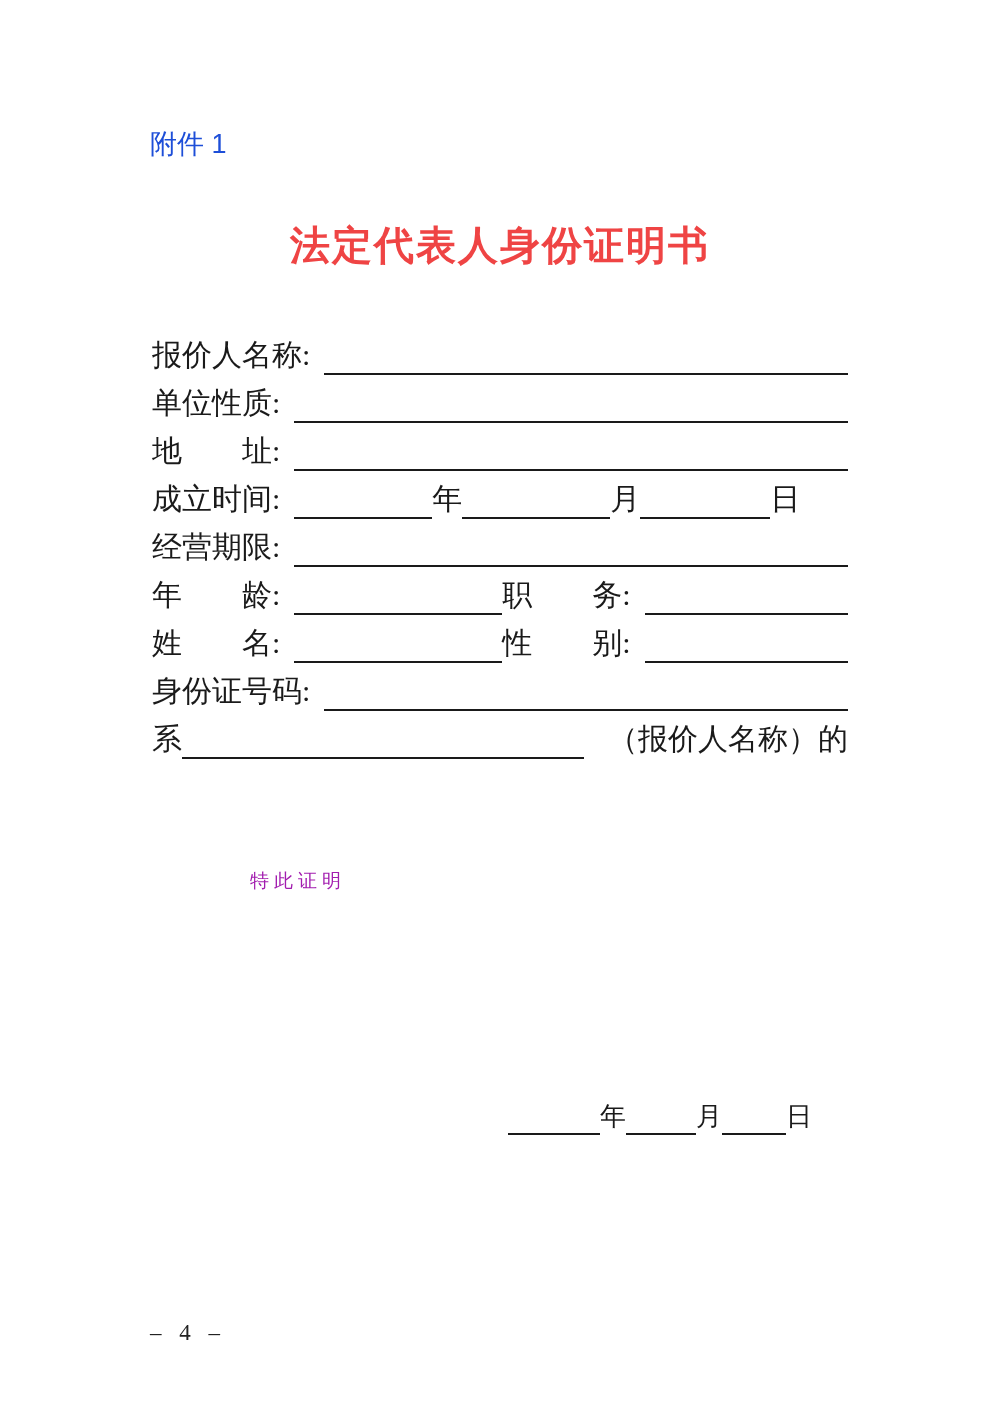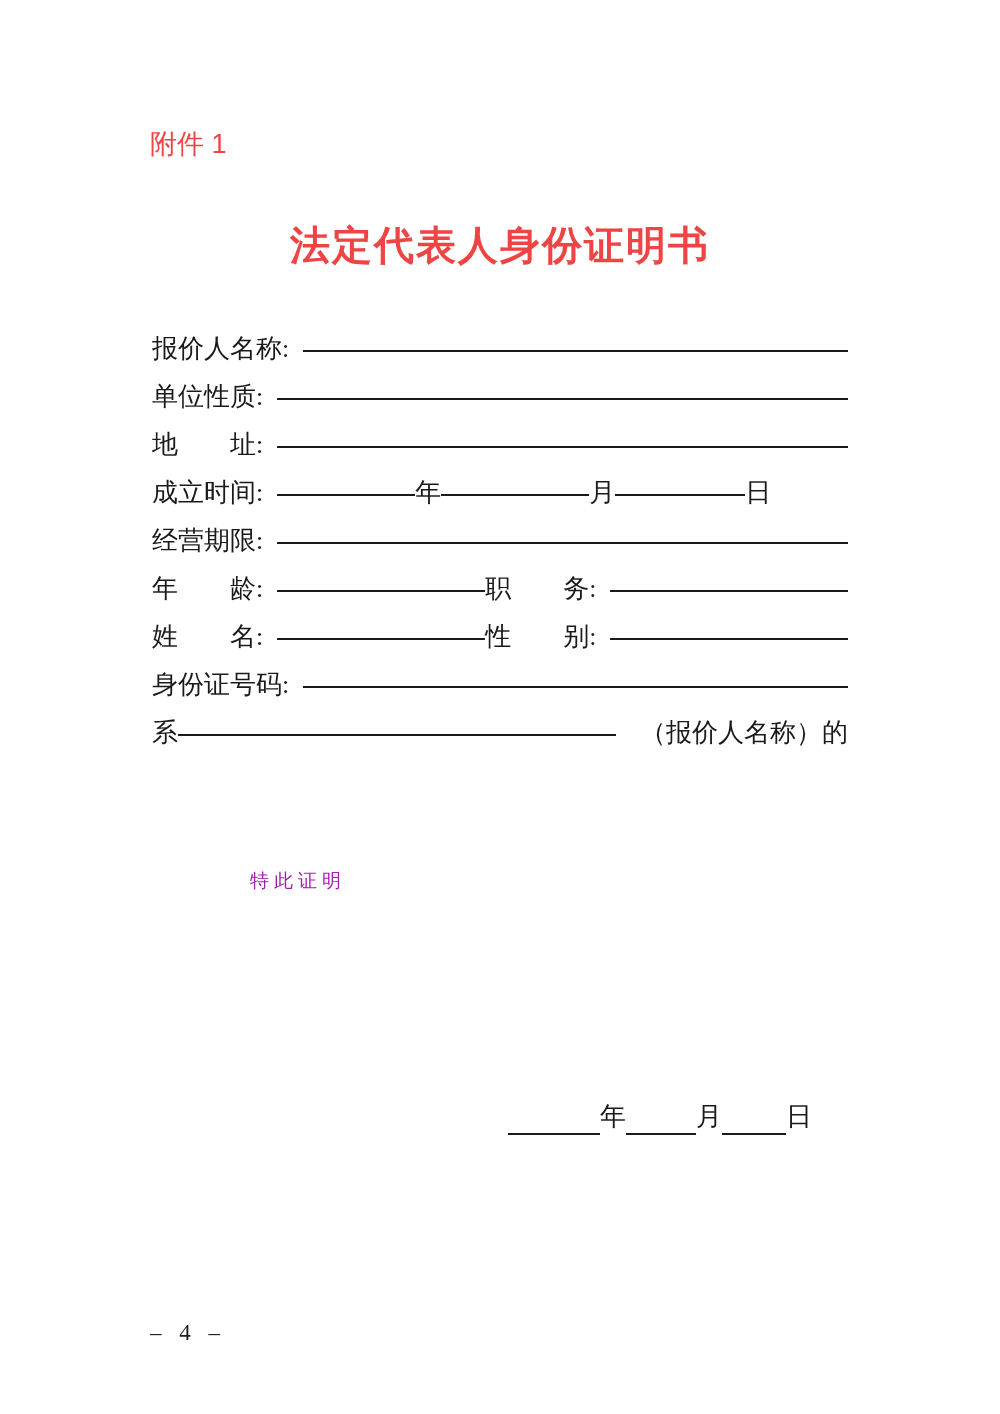--- a/index.html
+++ b/index.html
@@ -12,44 +12,44 @@
     color: #1a1a1a;
     font-family: "Liberation Serif", "DejaVu Serif", serif;
     overflow: hidden;
   }
   .attachment-label {
     position: absolute;
     left: 150px;
     top: 126px;
     font-size: 27px;
     font-family: "Liberation Sans", "DejaVu Sans", sans-serif;
-    color: #ef4444;
+    color: #1d4ed8;
   }
   .doc-title {
     position: absolute;
     left: 0;
     top: 218px;
     width: 100%;
     text-align: center;
     font-size: 40px;
     font-weight: bold;
     letter-spacing: 2px;
     color: #ef4444;
   }
   .form-block {
     position: absolute;
     left: 152px;
     top: 327px;
     width: 696px;
   }
   .row {
     display: flex;
-    align-items: center;
+    align-items: flex-end;
     height: 48px;
-    font-size: 26px;
+    font-size: 30px;
     white-space: nowrap;
   }
   .row .lbl {
     padding-bottom: 5px;
     line-height: 1;
   }
   .blank {
     border-bottom: 2px solid #1a1a1a;
     height: 2px;
     display: inline-block;

